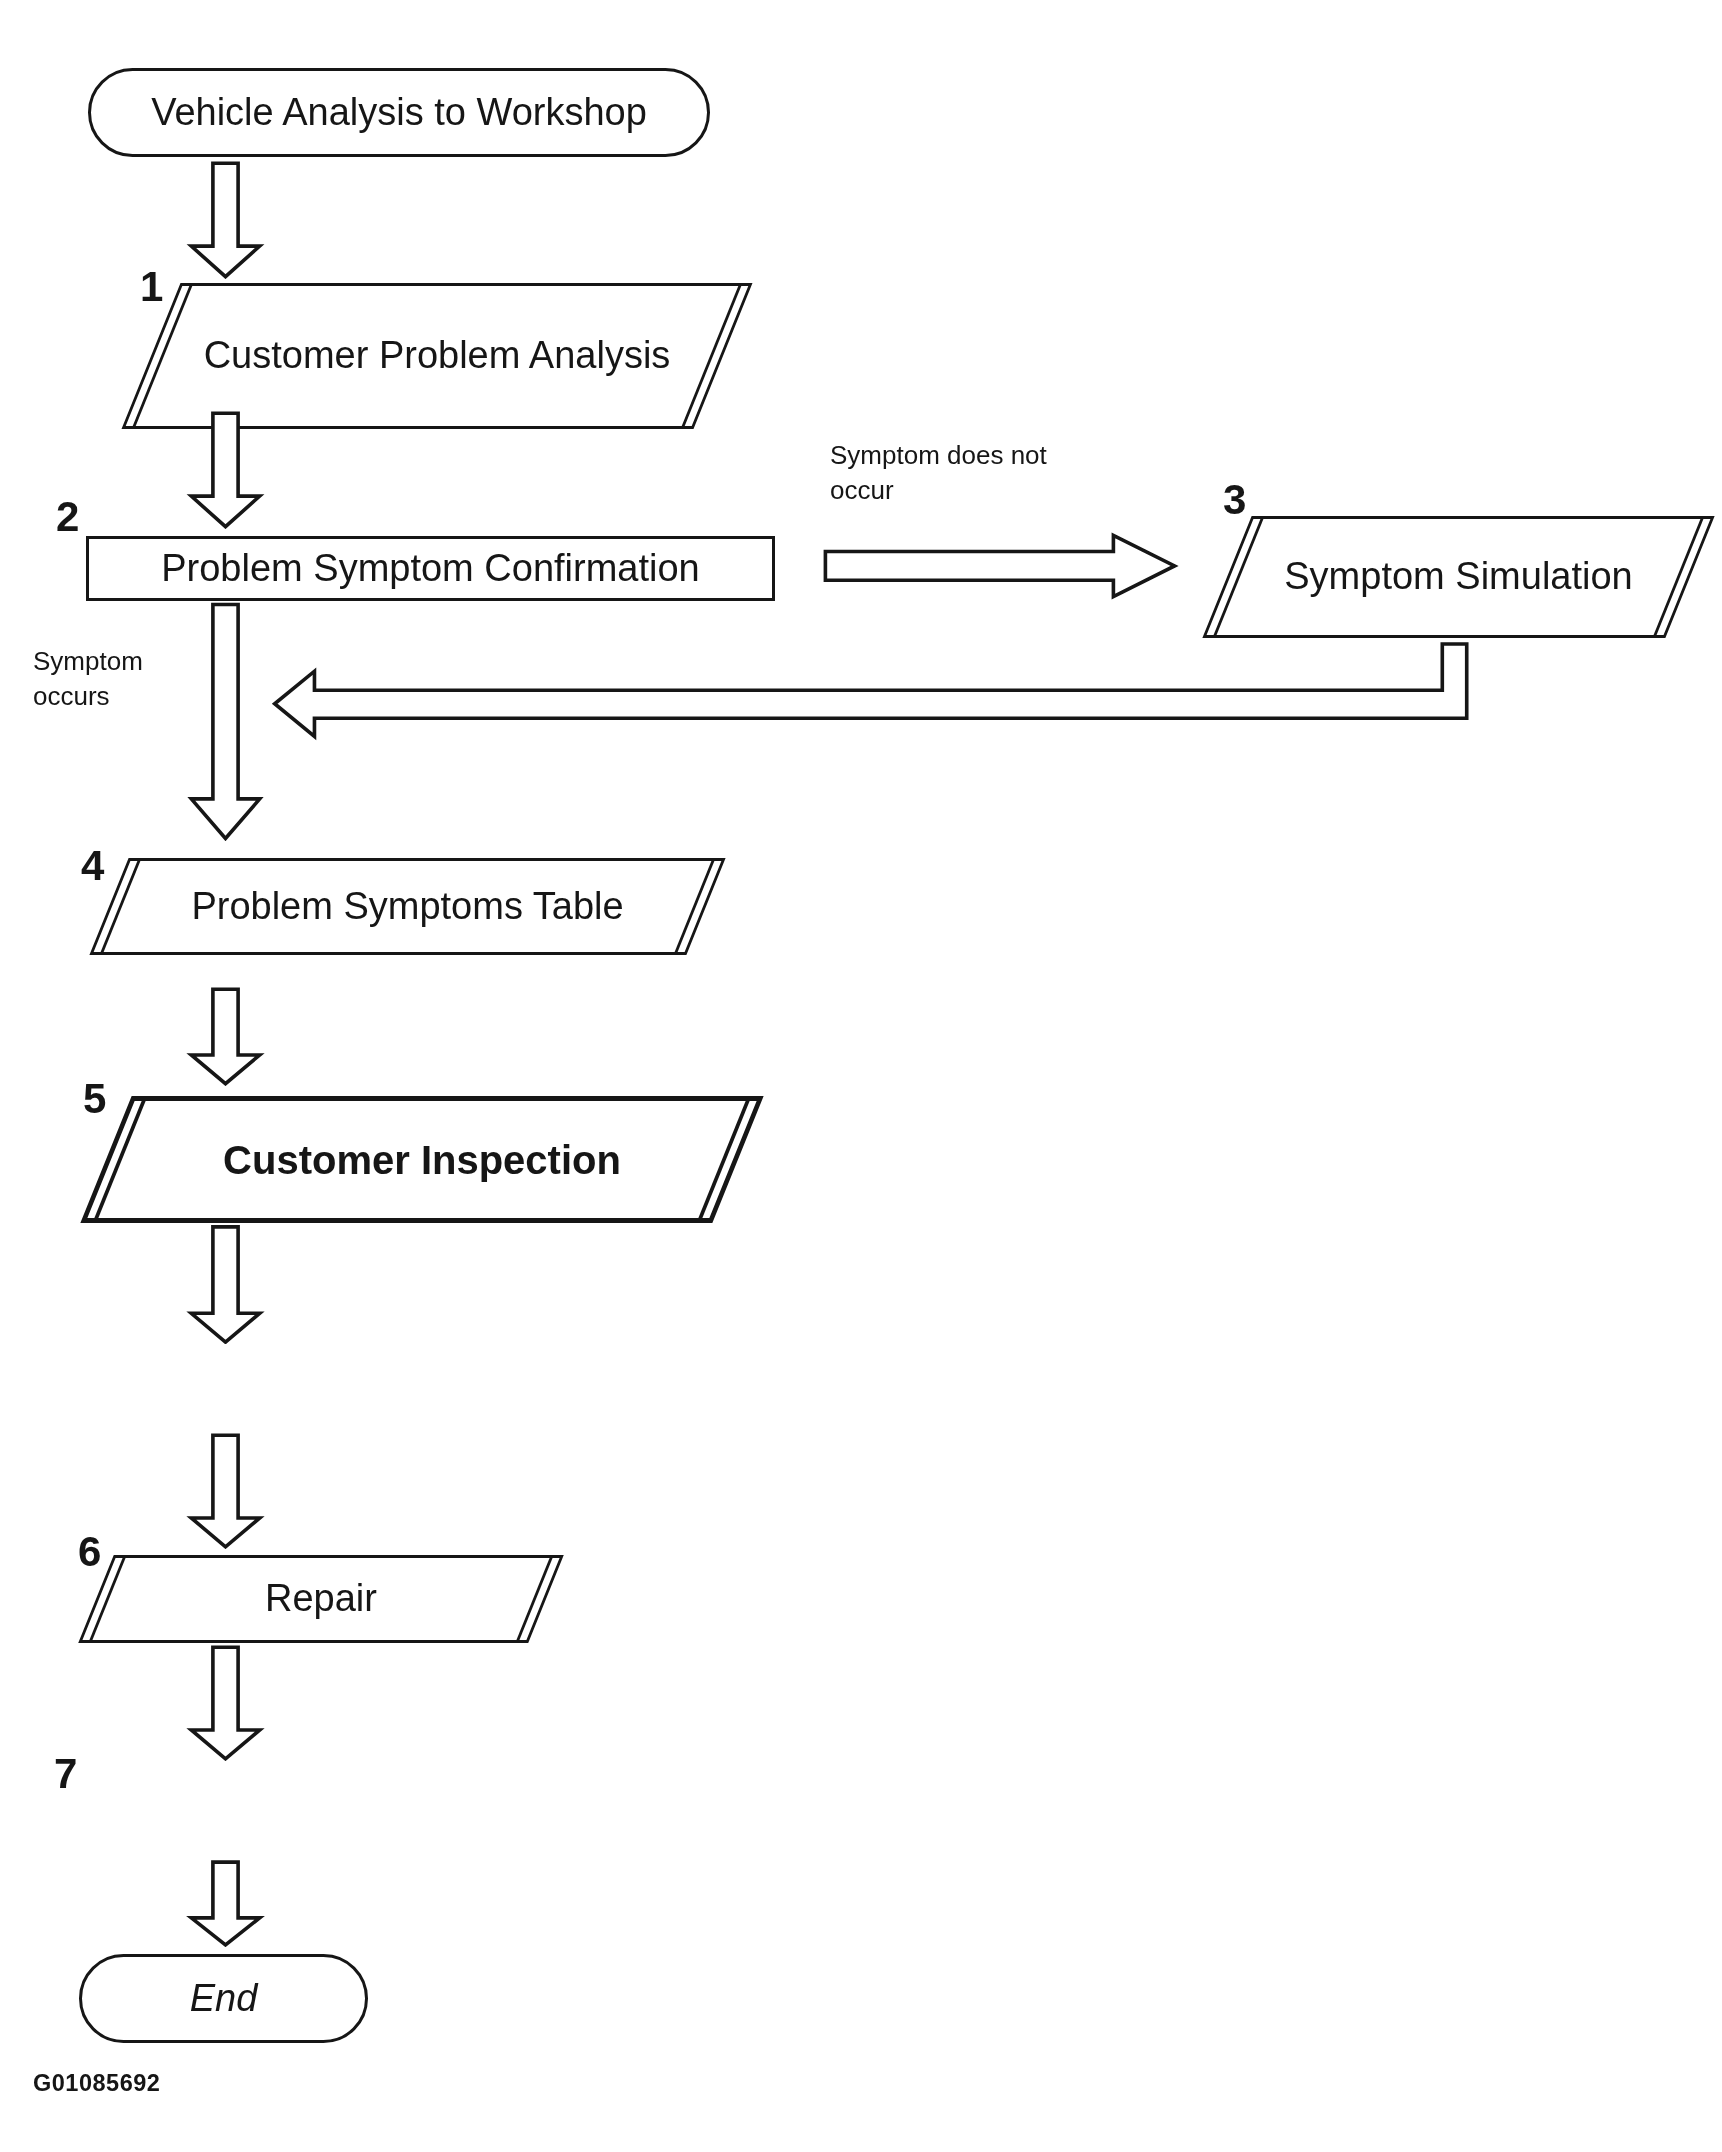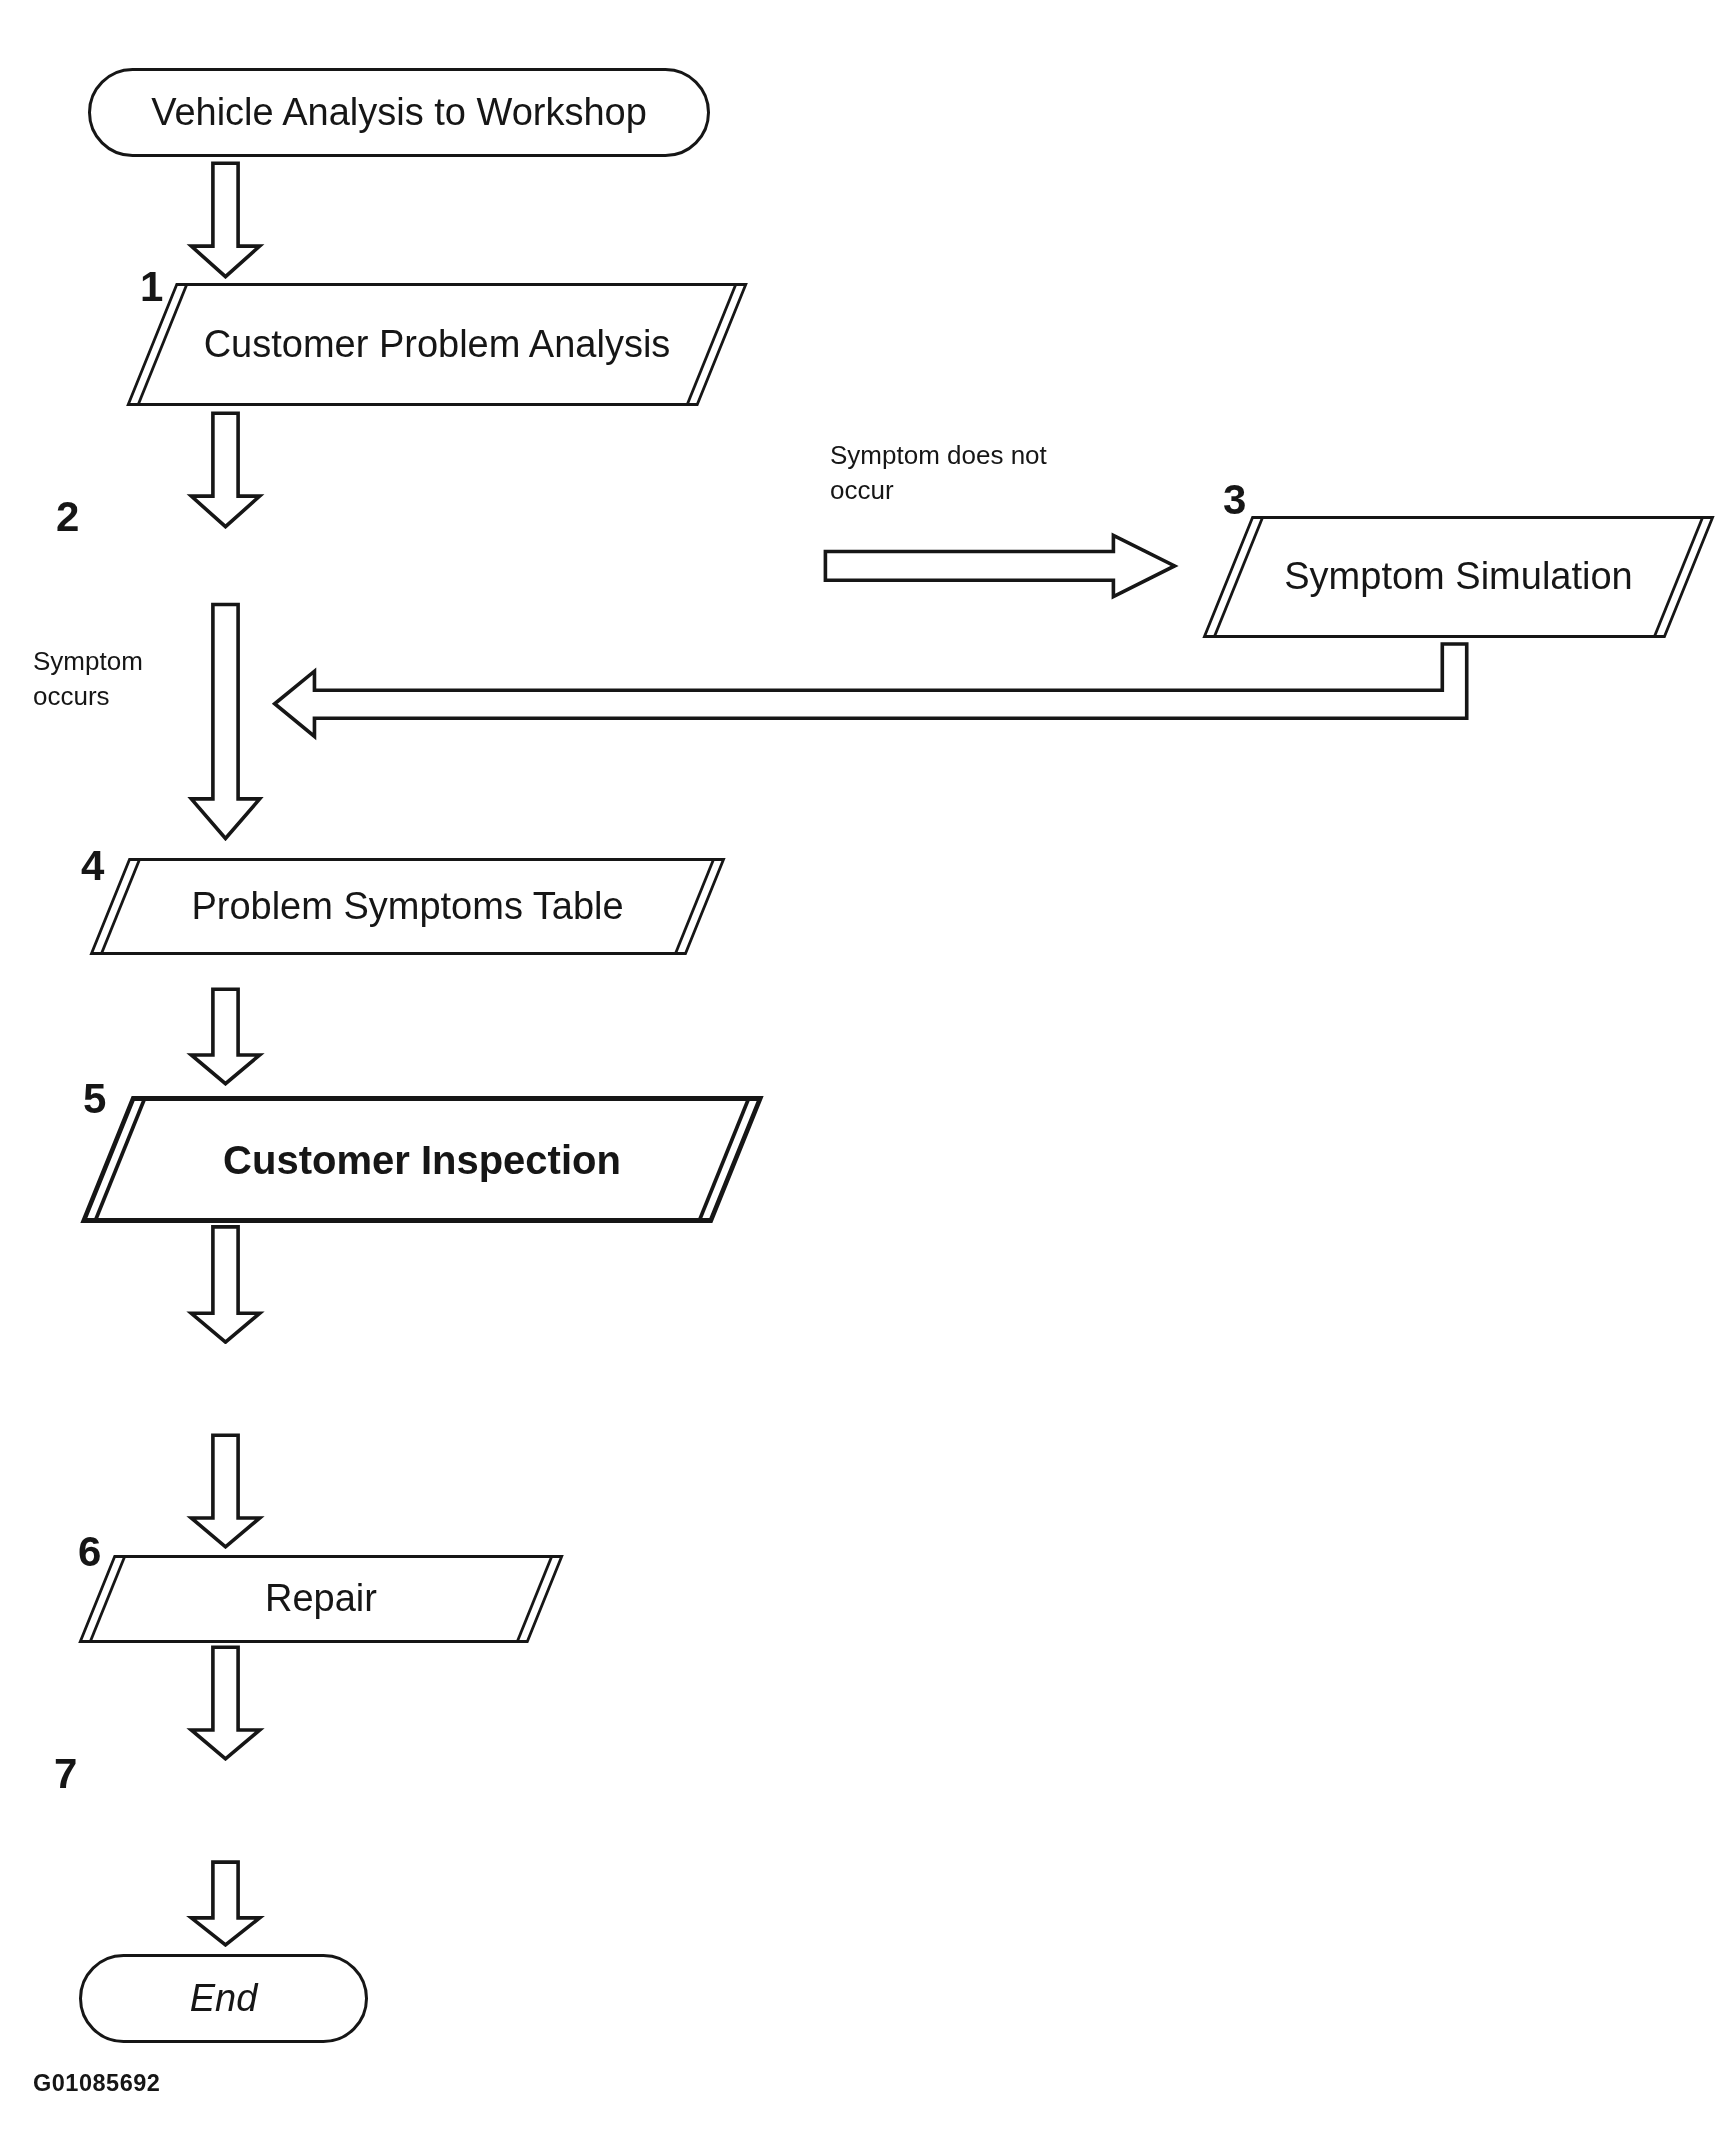--- a/index.html
+++ b/index.html
@@ -51,30 +51,33 @@
 
   <div class="node stadium" style="left:88px; top:68px; width:622px; height:89px;">
     <div class="node-label">Vehicle Analysis to Workshop</div>
   </div>
 
   <svg class="arrow" style="left:185px; top:161px;" width="81" height="118" viewBox="0 0 90 130">
     <path d="M31 2 L31 94 L7 94 L45 128 L83 94 L59 94 L59 2 Z"></path>
   </svg>
 
   <div class="step-num" style="left:140px; top:266px;">1</div>
-  <div class="para" style="left:151px; top:283px; width:572px; height:123px;">
+  <div class="para" style="left:151px; top:283px; width:572px; height:146px;">
     <div class="para-shape"></div>
     <div class="node-label">Customer Problem Analysis</div>
   </div>
 
   <svg class="arrow" style="left:185px; top:411px;" width="81" height="118" viewBox="0 0 90 130">
     <path d="M31 2 L31 94 L7 94 L45 128 L83 94 L59 94 L59 2 Z"></path>
   </svg>
 
   <div class="step-num" style="left:56px; top:496px;">2</div>
+  <div class="node rect" style="left:86px; top:536px; width:689px; height:65px;">
+    <div class="node-label">Problem Symptom Confirmation</div>
+  </div>
 
   <div class="edge-label" style="left:830px; top:438px;">
     <div>Symptom does not</div>
     <div>occur</div>
   </div>
 
   <svg class="arrow" style="left:819px; top:529px;" width="362" height="81" viewBox="0 0 400 90">
     <path d="M6 25 L326 25 L326 7 L394 41 L326 75 L326 57 L6 57 Z"></path>
   </svg>
 

